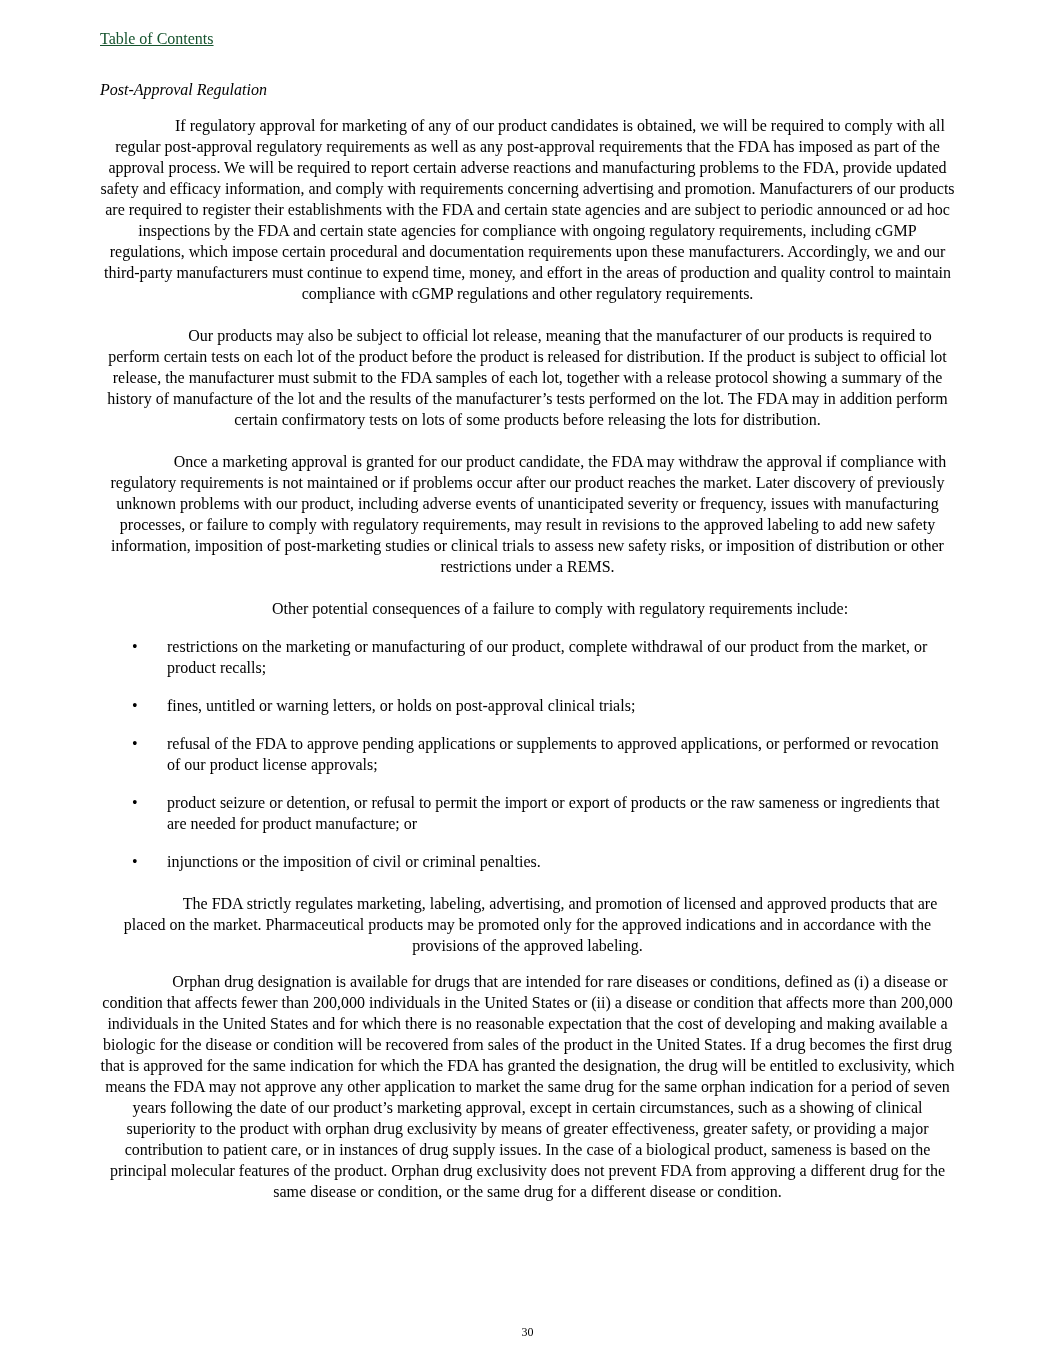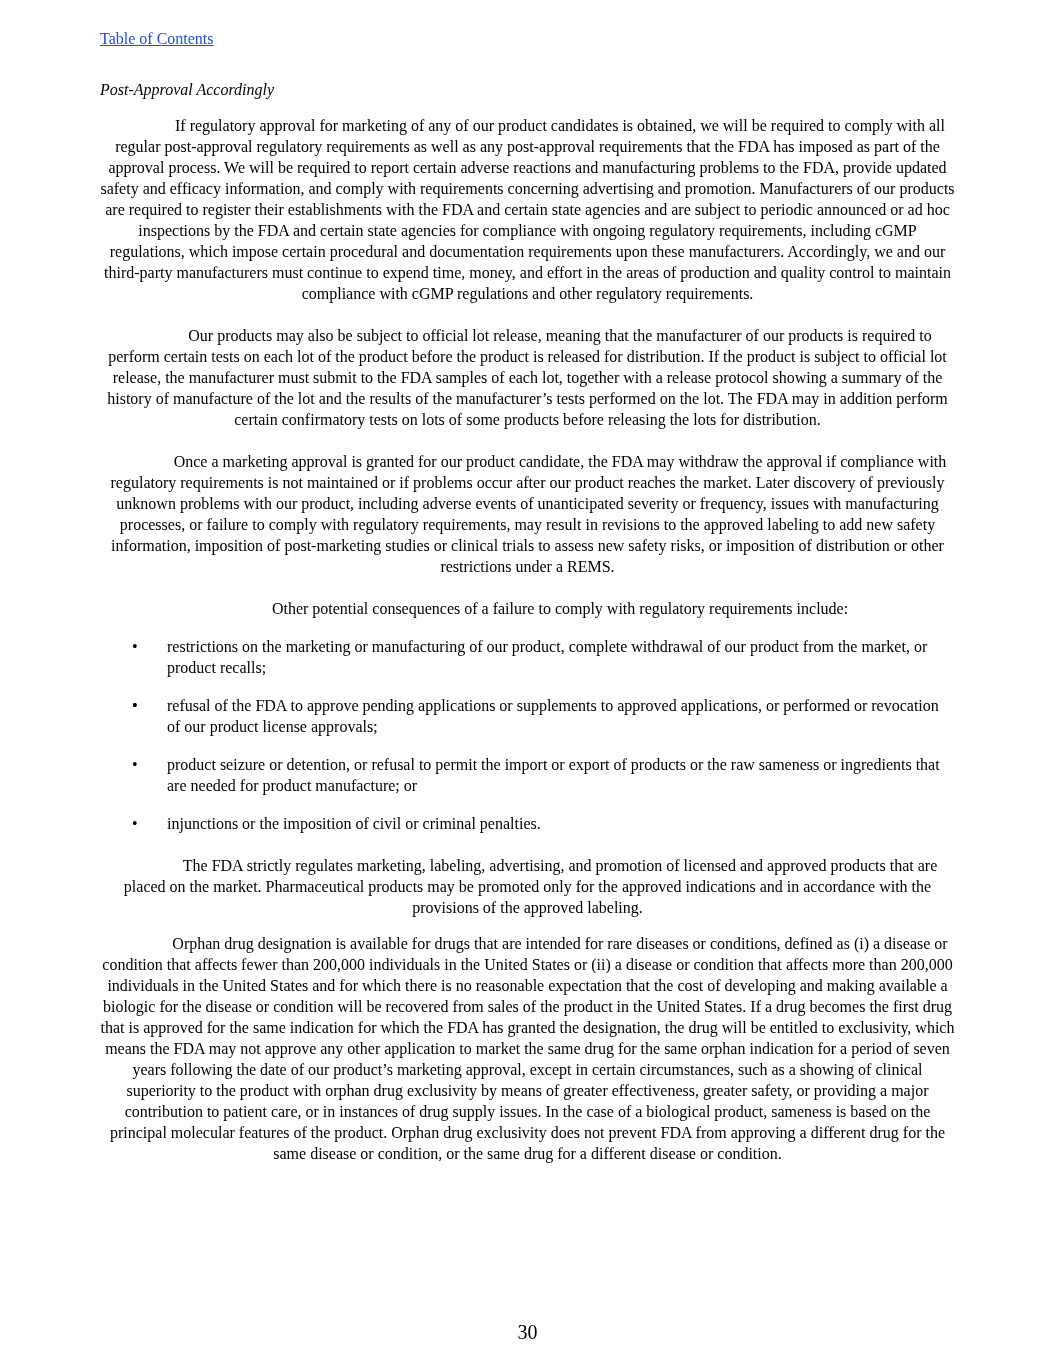--- a/index.html
+++ b/index.html
@@ -14,21 +14,21 @@
     background: #ffffff;
     box-sizing: border-box;
     padding: 28px 100px 0 100px;
     font-family: "Liberation Serif", "DejaVu Serif", serif;
     font-size: 16px;
     line-height: 21px;
     color: #000000;
     overflow: hidden;
   }
   .toc-link {
-    color: #1d4ed8;
+    color: #14532d;
     text-decoration: underline;
     cursor: pointer;
     display: inline-block;
   }
   .section-heading {
     font-style: italic;
     font-weight: normal;
     font-size: 16px;
     margin: 30px 0 0 0;
   }
@@ -53,47 +53,48 @@
     position: absolute;
     left: 32px;
     top: 0;
   }
   .page-footer {
     position: absolute;
     left: 0;
     bottom: 22px;
     width: 100%;
     text-align: center;
-    font-size: 20px;
+    font-size: 12px;
   }
 </style>
 </head>
 <body>
 
 <div class="page">
 
   <a class="toc-link">Table of Contents</a>
 
-  <h2 class="section-heading">Post-Approval Accordingly</h2>
+  <h2 class="section-heading">Post-Approval Regulation</h2>
 
   <p class="para first-after-heading">If regulatory approval for marketing of any of our product candidates is obtained, we will be required to comply with all regular post-approval regulatory requirements as well as any post-approval requirements that the FDA has imposed as part of the approval process. We will be required to report certain adverse reactions and manufacturing problems to the FDA, provide updated safety and efficacy information, and comply with requirements concerning advertising and promotion. Manufacturers of our products are required to register their establishments with the FDA and certain state agencies and are subject to periodic announced or ad hoc inspections by the FDA and certain state agencies for compliance with ongoing regulatory requirements, including cGMP regulations, which impose certain procedural and documentation requirements upon these manufacturers. Accordingly, we and our third-party manufacturers must continue to expend time, money, and effort in the areas of production and quality control to maintain compliance with cGMP regulations and other regulatory requirements.</p>
 
   <p class="para">Our products may also be subject to official lot release, meaning that the manufacturer of our products is required to perform certain tests on each lot of the product before the product is released for distribution. If the product is subject to official lot release, the manufacturer must submit to the FDA samples of each lot, together with a release protocol showing a summary of the history of manufacture of the lot and the results of the manufacturer’s tests performed on the lot. The FDA may in addition perform certain confirmatory tests on lots of some products before releasing the lots for distribution.</p>
 
   <p class="para">Once a marketing approval is granted for our product candidate, the FDA may withdraw the approval if compliance with regulatory requirements is not maintained or if problems occur after our product reaches the market. Later discovery of previously unknown problems with our product, including adverse events of unanticipated severity or frequency, issues with manufacturing processes, or failure to comply with regulatory requirements, may result in revisions to the approved labeling to add new safety information, imposition of post-marketing studies or clinical trials to assess new safety risks, or imposition of distribution or other restrictions under a REMS.</p>
 
   <p class="para">Other potential consequences of a failure to comply with regulatory requirements include:</p>
 
   <div class="bullet-list">
     <div class="bullet-row">
       <span class="bullet-marker">•</span>
       <span>restrictions on the marketing or manufacturing of our product, complete withdrawal of our product from the market, or product recalls;</span>
     </div>
     <div class="bullet-row">
       <span class="bullet-marker">•</span>
+      <span>fines, untitled or warning letters, or holds on post-approval clinical trials;</span>
     </div>
     <div class="bullet-row">
       <span class="bullet-marker">•</span>
       <span>refusal of the FDA to approve pending applications or supplements to approved applications, or performed or revocation of our product license approvals;</span>
     </div>
     <div class="bullet-row">
       <span class="bullet-marker">•</span>
       <span>product seizure or detention, or refusal to permit the import or export of products or the raw sameness or ingredients that are needed for product manufacture; or</span>
     </div>
     <div class="bullet-row">

